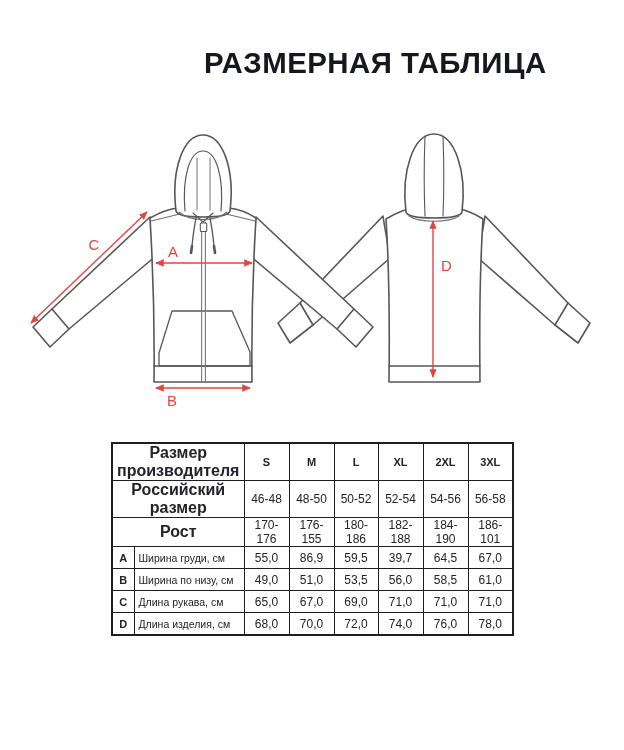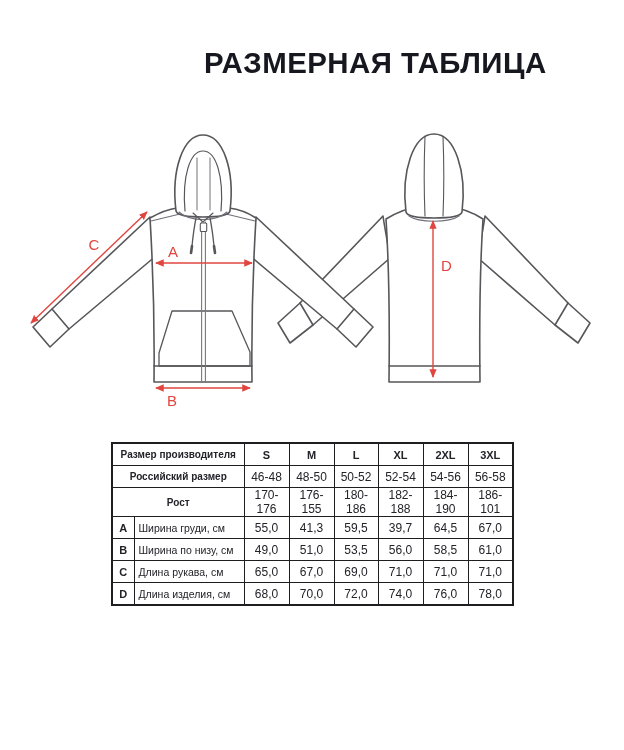--- a/index.html
+++ b/index.html
@@ -15,21 +15,21 @@
          letter-spacing:.5px;transform:scaleX(.98);transform-origin:left top;white-space:nowrap;}
 
   
   .diagram{position:absolute;left:0;top:0;width:624px;height:440px;}
 
   
   .size-table{position:absolute;left:111px;top:442px;border-collapse:collapse;table-layout:fixed;
               border:2px solid #1e1e21;}
   .size-table td{border:1.5px solid #1e1e21;height:21px;padding:0;text-align:center;
                  font-size:12px;color:#232329;vertical-align:middle;}
-  .size-table td.hlabel{font-weight:bold;font-size:10px;}
+  .size-table td.hlabel{font-weight:bold;font-size:16px;}
   .size-table td.szletter{font-weight:bold;font-size:11px;}
   .size-table td.mletter{font-weight:bold;font-size:11px;}
   .size-table td.desc{text-align:left;padding-left:4px;font-size:10.5px;}
 </style>
 </head>
 <body>
 
 <div class="page">
 
 
@@ -154,21 +154,21 @@
         <td>176-155</td>
         <td>180-186</td>
         <td>182-188</td>
         <td>184-190</td>
         <td>186-101</td>
       </tr>
       <tr>
         <td class="mletter">A</td>
         <td class="desc">Ширина груди, см</td>
         <td>55,0</td>
-        <td>41,3</td>
+        <td>86,9</td>
         <td>59,5</td>
         <td>39,7</td>
         <td>64,5</td>
         <td>67,0</td>
       </tr>
       <tr>
         <td class="mletter">B</td>
         <td class="desc">Ширина по низу, см</td>
         <td>49,0</td>
         <td>51,0</td>

